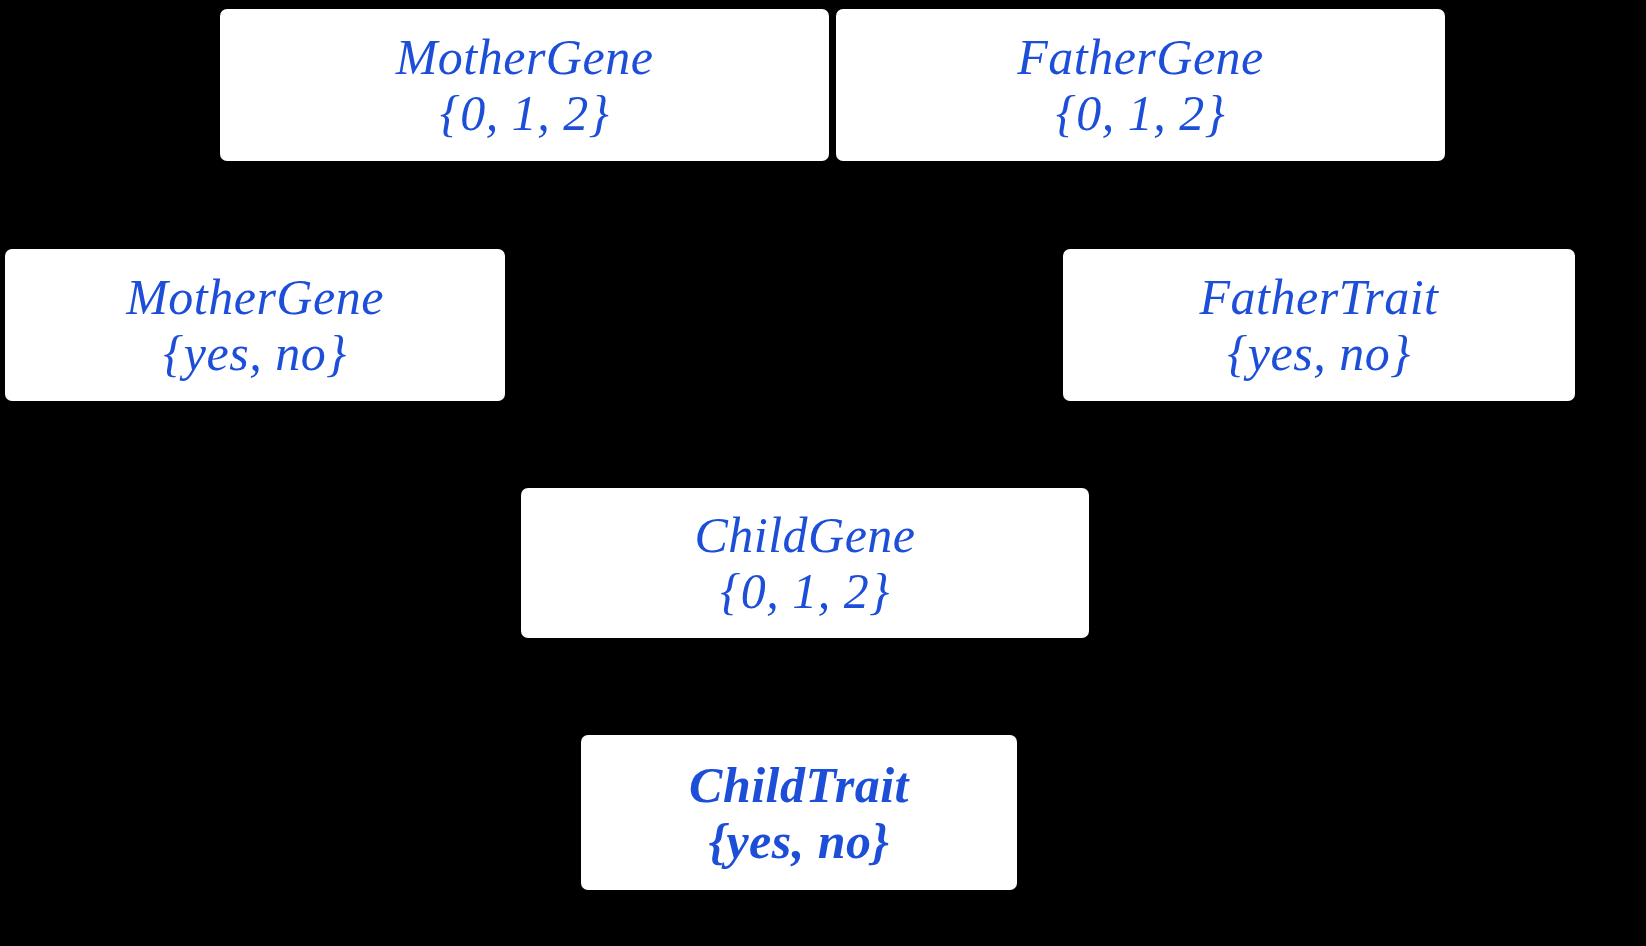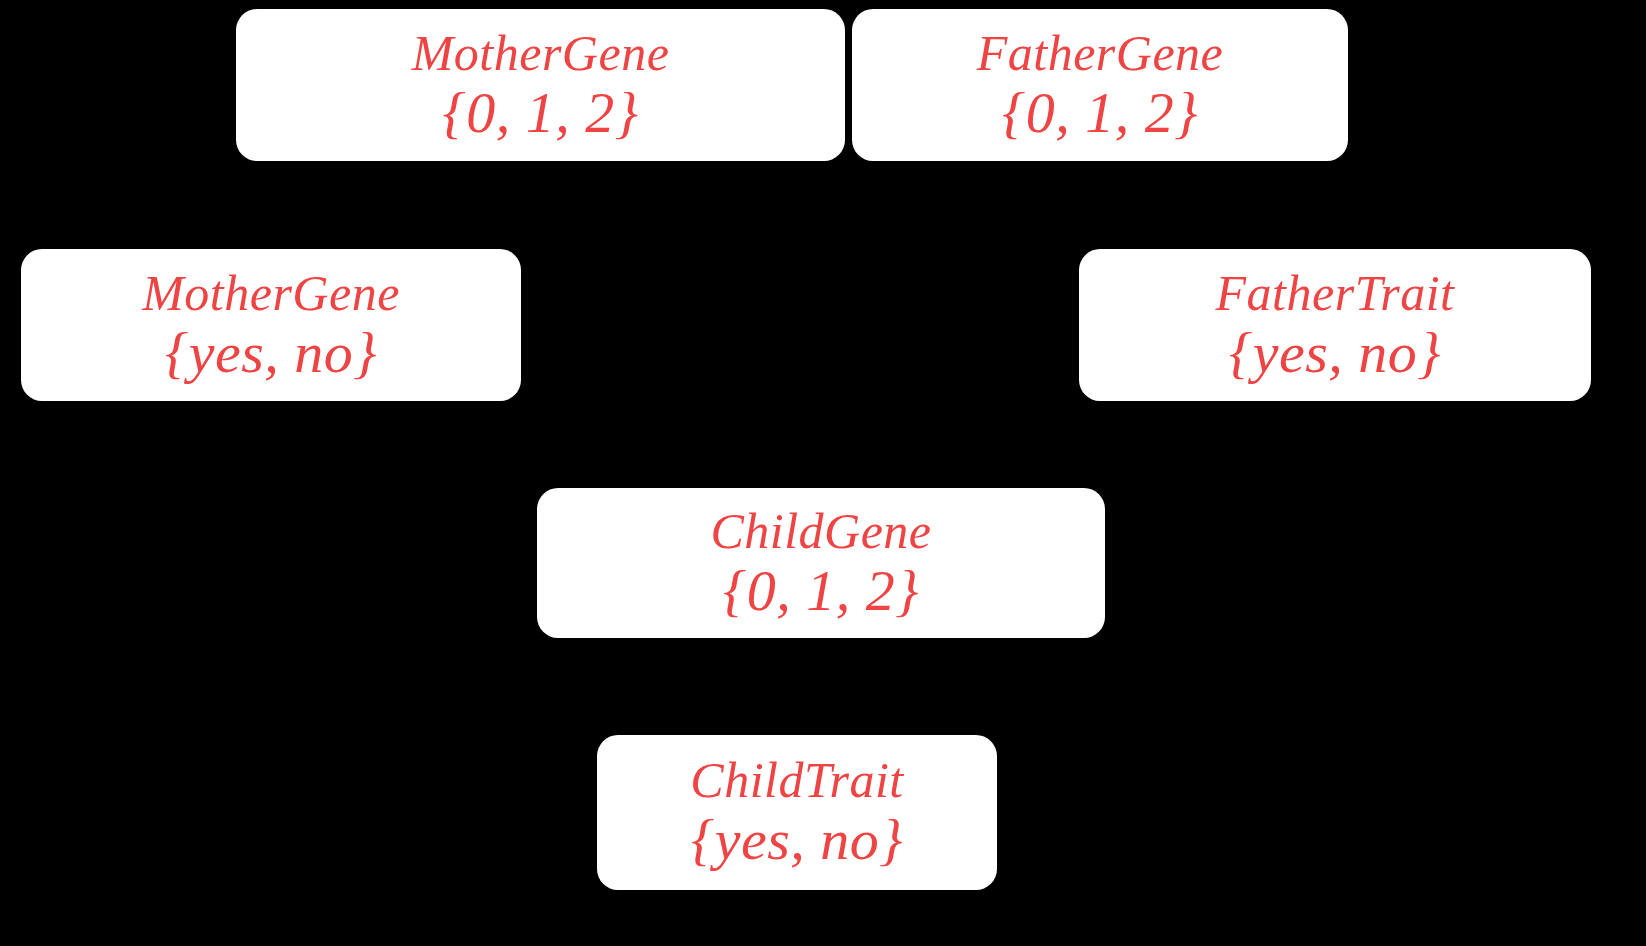--- a/index.html
+++ b/index.html
@@ -11,52 +11,51 @@
   #canvas {
     position: relative;
     width: 1646px;
     height: 946px;
     background: #000000;
     overflow: hidden;
   }
   .node {
     position: absolute;
     background: #ffffff;
-    border-radius: 21px;
+    border-radius: 7px;
     display: flex;
     flex-direction: column;
     align-items: center;
     justify-content: center;
     box-sizing: border-box;
-    color: #ef4444;
+    color: #1d4ed8;
     font-family: "Liberation Serif", "DejaVu Serif", serif;
     font-style: italic;
     line-height: 1.12;
     text-align: center;
     user-select: none;
-    margin-left: 16px;
   }
   .node .node-title {
     font-size: 50px;
     letter-spacing: 0.5px;
     white-space: nowrap;
   }
   .node .node-domain {
-    font-size: 58px;
+    font-size: 50px;
     letter-spacing: 0.5px;
     white-space: nowrap;
   }
 
   
   #node-mother-gene  { left: 220px;  top: 9px;   width: 609px; height: 152px; }
-  #node-father-gene  { left: 836px;  top: 9px;   width: 496px; height: 152px; }
+  #node-father-gene  { left: 836px;  top: 9px;   width: 609px; height: 152px; }
   #node-mother-trait { left: 5px;    top: 249px; width: 500px; height: 152px; }
   #node-father-trait { left: 1063px; top: 249px; width: 512px; height: 152px; }
   #node-child-gene   { left: 521px;  top: 488px; width: 568px; height: 150px; }
-  #node-child-trait  { left: 581px;  top: 735px; width: 400px; height: 155px; }
+  #node-child-trait  { left: 581px;  top: 735px; width: 436px; height: 155px; font-weight: bold; }
 </style>
 </head>
 <body>
 
 <div id="canvas">
 
   <div class="node" id="node-mother-gene">
     <div class="node-title">MotherGene</div>
     <div class="node-domain">{0, 1, 2}</div>
   </div>

